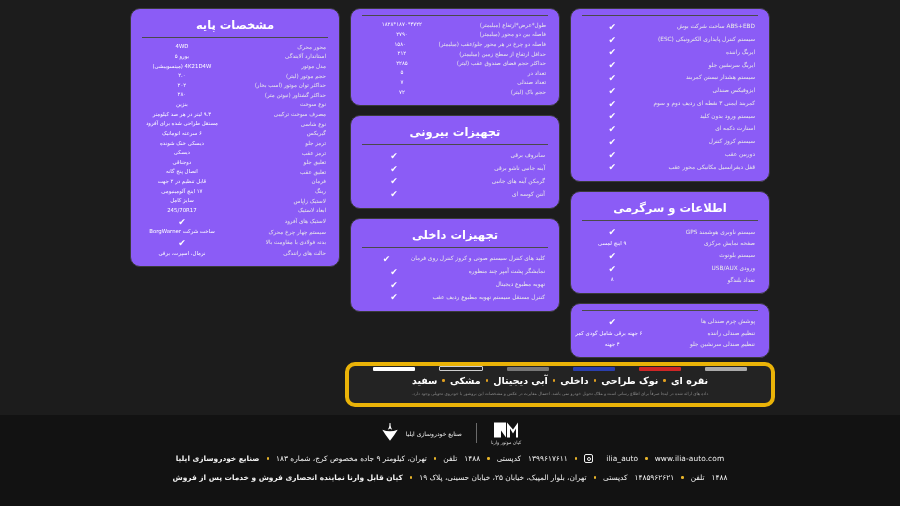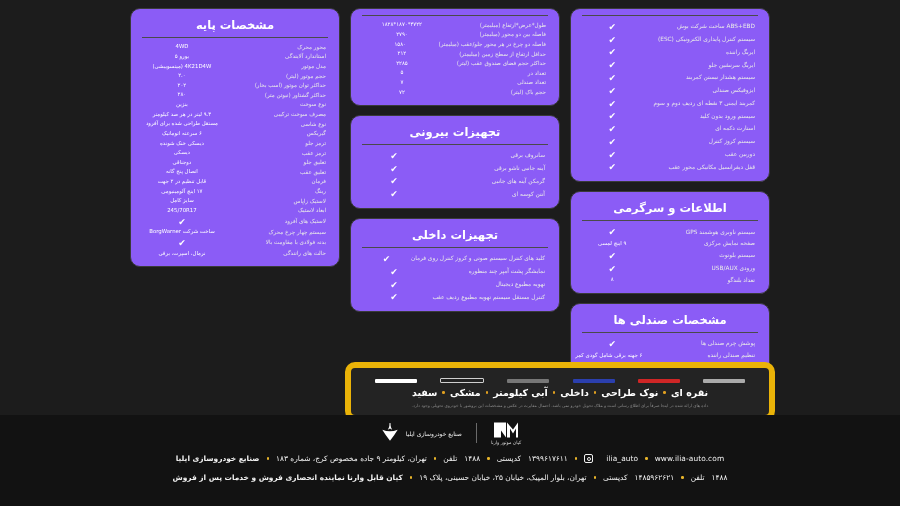--- a/index.html
+++ b/index.html
@@ -65,22 +65,22 @@
   .chk{
     display:inline-block;
     color:#ffffff;
     font-size:9px;font-weight:bold;line-height:1;
     transform:translateY(.5px);
   }
   .txtval{font-size:5.4px;color:#ffffff;}
 
   
   .colors-card{
-    background:#232323;border:6px solid #eab308;border-radius:10px;
-    padding:10px 10px 6px 10px;box-sizing:border-box;
+    background:#232323;border:4px solid #eab308;border-radius:10px;
+    padding:0 10px 6px 10px;box-sizing:border-box;
     width:430px;
   }
   .swatches{
     display:flex;flex-direction:row-reverse;justify-content:space-between;
     align-items:center;padding:0 14px 3px 14px;
   }
   .sw{width:42px;height:4px;border-radius:1px;}
   .sw.outline{background:transparent;border:1px solid #cfcfcf;height:3px;}
   .colornames{
     display:flex;flex-direction:row-reverse;justify-content:center;
@@ -393,21 +393,20 @@
               <div class="mark"><span class="chk">✔</span></div>
             </div>
             <div class="frow">
               <div class="label">تعداد بلندگو</div>
               <div class="mark"><span class="txtval">۸</span></div>
             </div>
           </div>
       </div>
 
       <div class="card">
-        <div class="card-title">مشخصات صندلی ها</div>
         <div class="rule"></div>
         <div id="seat-rows">
             <div class="frow">
               <div class="label">پوشش چرم صندلی ها</div>
               <div class="mark"><span class="chk">✔</span></div>
             </div>
             <div class="frow">
               <div class="label">تنظیم صندلی راننده</div>
               <div class="mark"><span class="txtval">۶ جهته برقی شامل گودی کمر</span></div>
             </div>
@@ -429,21 +428,21 @@
           <div class="sw" title="نوک مدادی" style="background: rgb(119, 119, 119);"></div>
           <div class="sw" title="آبی اقیانوسی" style="background: rgb(43, 63, 174);"></div>
           <div class="sw" title="قرمز" style="background: rgb(207, 38, 38);"></div>
           <div class="sw" title="نقره ای" style="background: rgb(170, 170, 170);"></div>
         </div>
       <div class="colornames" id="colornames">
           <span>سفید</span>
           <span class="dot"></span>
           <span>مشکی</span>
           <span class="dot"></span>
-          <span>آبی کیلومتر</span>
+          <span>آبی دیجیتال</span>
           <span class="dot"></span>
           <span>داخلی</span>
           <span class="dot"></span>
           <span>نوک طراحی</span>
           <span class="dot"></span>
           <span>نقره ای</span>
         </div>
       <div class="disclaimer">داده های ارائه شده در اینجا صرفاً برای اطلاع رسانی است و ملاک تحویل خودرو نمی باشد. احتمال مغایرت در عکس و مشخصات این بروشور با خودروی تحویلی وجود دارد.</div>
     </div>
   </div>

